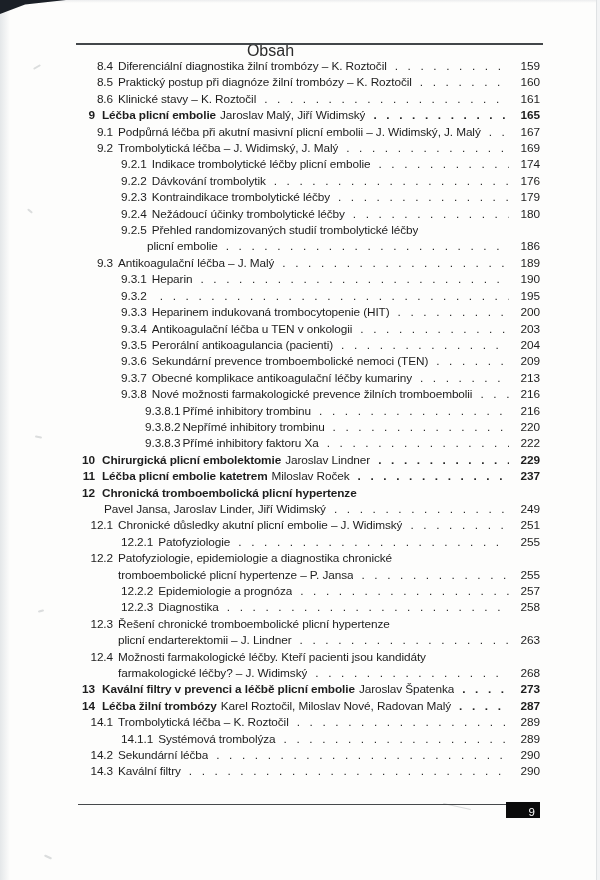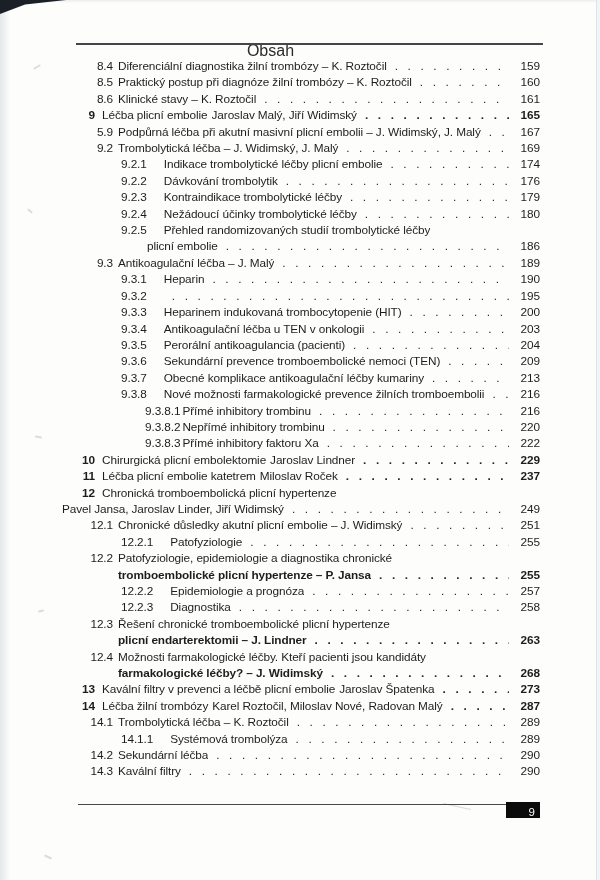--- a/index.html
+++ b/index.html
@@ -42,27 +42,27 @@
     font-size:11.8px; line-height:16.42px; letter-spacing:-0.1px; color:#1d1d1d; }
   .row { display:flex; align-items:baseline; padding-right:60px;
     height:16.42px; white-space:nowrap; }
   .num { flex:0 0 auto; }
   .row.ch { padding-left:78px; font-weight:bold; }
   .row.ch .num { width:17px; text-align:right; margin-right:7px; }
   .row.ch .txt { font-weight:normal; }
   .row.l2 { padding-left:80px; }
   .row.l2 .num { width:33px; text-align:right; margin-right:5px; }
   .row.l3 { padding-left:121px; }
-  .row.l3 .num { margin-right:17px; }
+  .row.l3 .num { margin-right:5px; }
   .row.l4 { padding-left:145px; }
   .row.l4 .num { margin-right:2px; }
-  .row.c2 { padding-left:118px;font-weight:bold; }
+  .row.c2 { padding-left:118px; }
   .row.c3 { padding-left:147px; }
-  .row.ca { padding-left:62px;justify-content:space-between; }
-  .bold { font-weight:normal; margin-right:4px; }
+  .row.ca { padding-left:104px;justify-content:space-between; }
+  .bold { font-weight:bold; margin-right:4px; }
   .txt { flex:0 1 auto; overflow:hidden; }
   .leader { flex:1 1 0; min-width:0; overflow:hidden; margin:0 7px 0 8px;
     color:#222222; }
   .leader::after {
     content:".......................................................";
     letter-spacing:9.6px; }
   .pg { flex:0 0 auto; min-width:24px; text-align:right; }
 
   
   .footer-rule { position:absolute; left:78px; top:804px; width:430px;
@@ -112,21 +112,21 @@
       <span class="pg">161</span>
     </div>
     <div class="row ch">
       <span class="num">9</span>
       <span class="bold">Léčba plicní embolie</span>
       <span class="txt">Jaroslav Malý, Jiří Widimský</span>
       <span class="leader"></span>
       <span class="pg">165</span>
     </div>
     <div class="row l2">
-      <span class="num">5.9</span>
+      <span class="num">9.1</span>
       <span class="txt">Podpůrná léčba při akutní masivní plicní embolii – J. Widimský, J. Malý</span>
       <span class="leader"></span>
       <span class="pg">167</span>
     </div>
     <div class="row l2">
       <span class="num">9.2</span>
       <span class="txt">Trombolytická léčba – J. Widimský, J. Malý</span>
       <span class="leader"></span>
       <span class="pg">169</span>
     </div>

